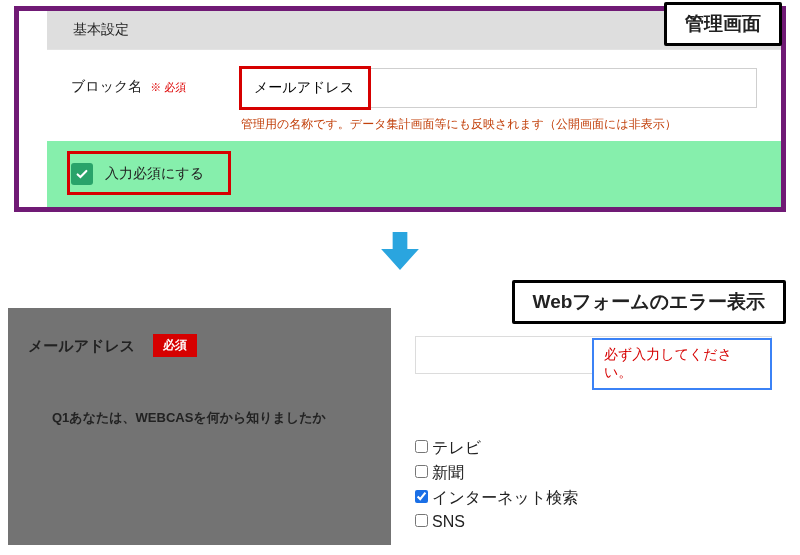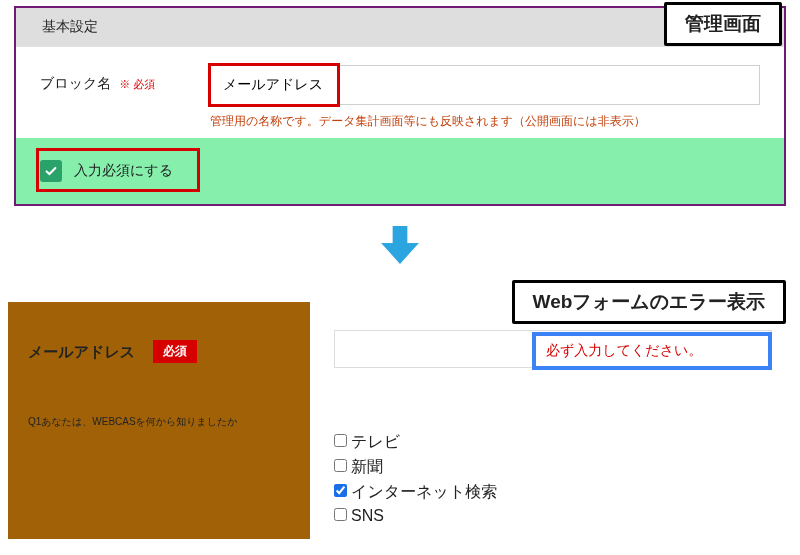--- a/index.html
+++ b/index.html
@@ -8,22 +8,23 @@
     width: 800px;
     height: 555px;
     background: #fff;
     color: #222;
     font-size: 14px;
     position: relative;
   }
 
   
   .admin-panel {
-    border: 2px solid #701a75;
+    border: 5px solid #701a75;
     margin: 0 14px;
+    padding-left: 28px;
   }
   .panel-header {
     background: #dedede;
     padding: 10px 26px;
     font-size: 14px;
     border-bottom: 1px solid #e3e3e3;
   }
   .panel-body {
     padding: 18px 24px 8px 24px;
     display: flex;
@@ -92,63 +93,64 @@
     margin: 18px auto 12px auto;
   }
   .arrow svg { display: block; }
 
   
   .form-preview {
     display: flex;
     margin: 0 8px;
   }
   .form-left {
-    width: 302px;
-    background: #a16207;
-    padding: 38px 20px 14px 20px;
+    width: 383px;
+    background: #737373;
+    padding: 26px 20px 14px 20px;
   }
   .form-left .row { margin-bottom: 50px; }
   .form-left .lbl {
     font-size: 15px;
     font-weight: bold;
     display: inline-block;
   }
   .badge-req {
     display: inline-block;
     background: #d60000;
     color: #fff;
     font-size: 12px;
     padding: 3px 10px;
     margin-left: 14px;
     vertical-align: 2px;
     font-weight: bold;
   }
   .q1 {
-    font-size: 10px;
-    font-weight: normal;
+    font-size: 13px;
+    font-weight: bold;
     line-height: 1.7;
     max-width: 300px;
+    margin-left: 24px;
   }
   .form-right {
     flex: 1;
     padding: 28px 20px 10px 24px;
     background: #fff;
   }
   .input-box {
     height: 38px;
     border: 1px solid #dcdcdc;
     width: 100%;
     margin-bottom: 4px;
   }
   .err-msg {
-    border: 4px solid #3b82f6;
+    border: 2px solid #3b82f6;
     color: #d60000;
     font-size: 14px;
     padding: 6px 10px;
-    width: 240px;
+    width: 180px;
     float: right;
     text-align: left;
     margin-top: -40px;
     background: #fff;
   }
   .options {
     margin-top: 62px;
     font-size: 16px;
     line-height: 1.55;
   }

